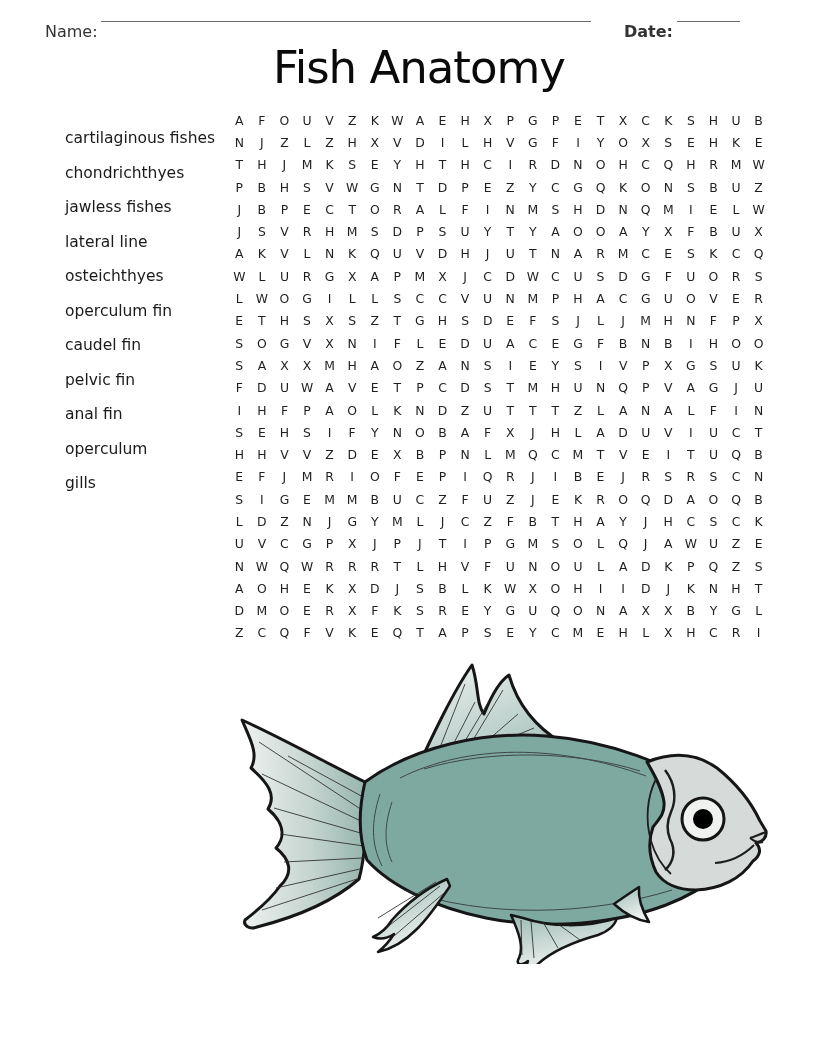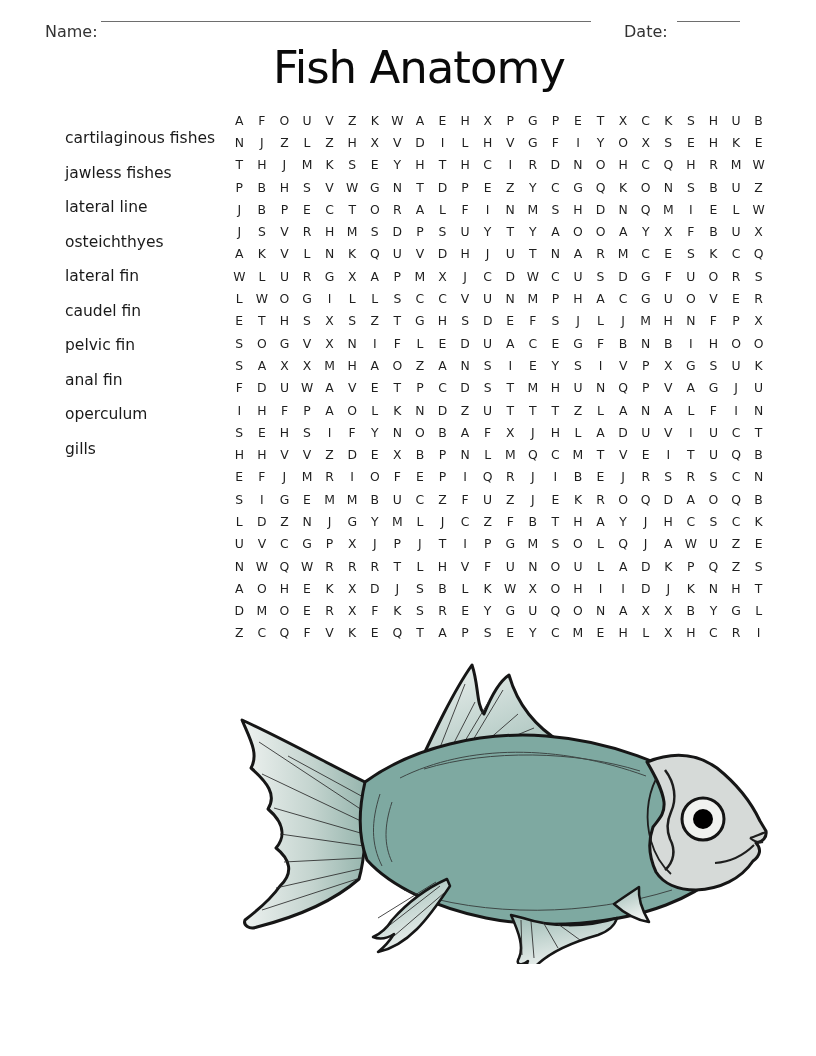--- a/index.html
+++ b/index.html
@@ -12,21 +12,21 @@
     color:var(--text,#1a1a1a);
   }
   .sheet { position:absolute; inset:0; }
 
   
   .hlabel {
     position:absolute; top:0;
     font-size:16px; color:#333333;margin-top:22px;
   }
   .name-label { left:45px; }
-  .date-label { left:624px; }
+  .date-label { left:624px;font-weight:bold; }
   .hline {
     position:absolute; top:20px; height:1px;
     border-bottom:1.4px solid var(--line,#6e6e6e);
   }
   .name-line { left:101px; width:490px; }
   .date-line { left:677px; width:63px; }
 
   
   .title {
     position:absolute; top:30px; left:0; width:100%;
@@ -68,24 +68,25 @@
 
   <span class="hlabel name-label">Name:</span>
   <span class="hline name-line"></span>
   <span class="hlabel date-label">Date:</span>
   <span class="hline date-line"></span>
 
   <h1 class="title">Fish Anatomy</h1>
 
   <ul class="words">
     <li>cartilaginous fishes</li>
+    <li>chondrichthyes</li>
     <li>jawless fishes</li>
     <li>lateral line</li>
     <li>osteichthyes</li>
-    <li>lateral fin</li>
+    <li>operculum fin</li>
     <li>caudel fin</li>
     <li>pelvic fin</li>
     <li>anal fin</li>
     <li>operculum</li>
     <li>gills</li>
   </ul>
 
   <div class="grid">
       <div class="cell">A</div>
       <div class="cell">F</div>

